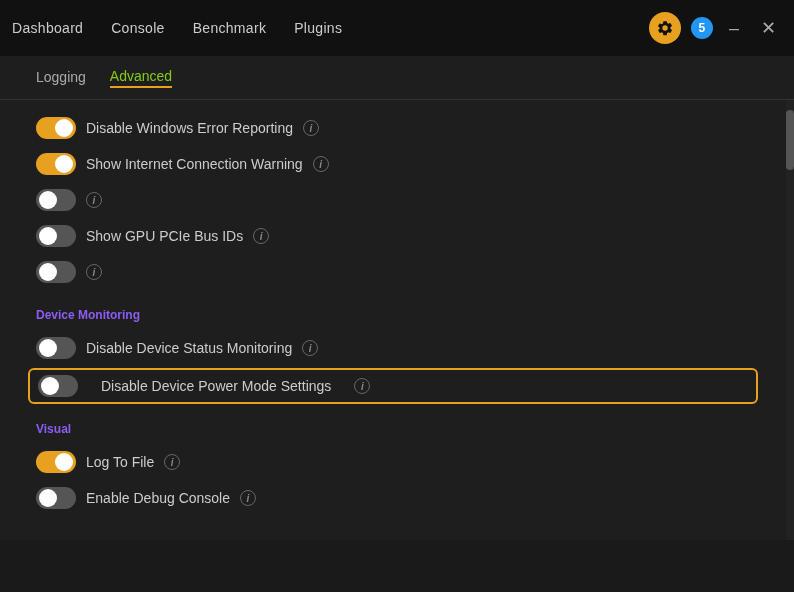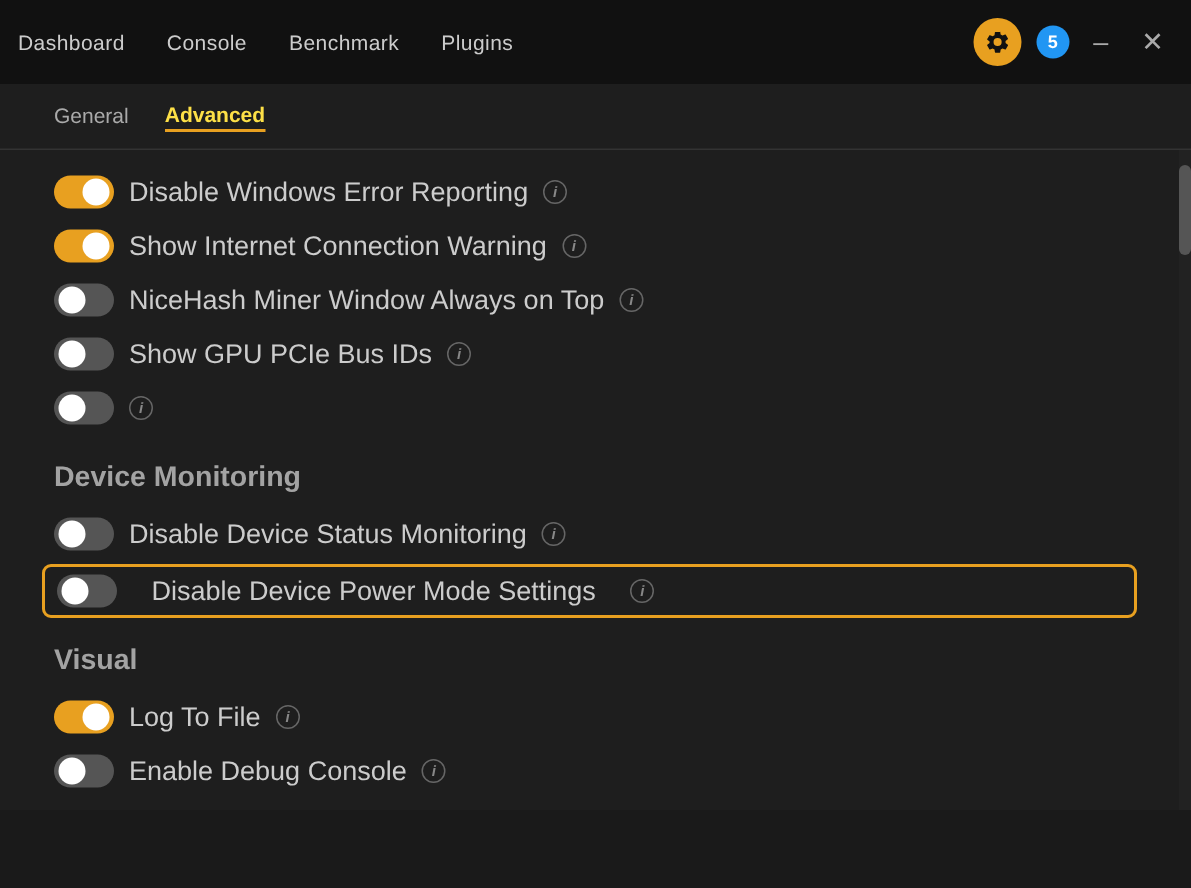--- a/index.html
+++ b/index.html
@@ -99,23 +99,23 @@
     }
 
     .tab {
       font-size: 14px;
       color: #aaa;
       cursor: pointer;
       padding-bottom: 2px;
     }
 
     .tab.active {
-      color: #fde047;
+      color: #84cc16;
       border-bottom: 2px solid #e8a020;
-      font-weight: 700;
+      font-weight: 400;
     }
 
     
     .main-content {
       display: flex;
       flex: 1;
       overflow: hidden;
     }
 
     
@@ -157,21 +157,21 @@
 
     
     .setting-row {
       display: flex;
       align-items: center;
       gap: 10px;
       padding: 7px 0;
     }
 
     .setting-label {
-      font-size: 18px;
+      font-size: 14px;
       color: #ccc;
     }
 
     
     .toggle {
       width: 40px;
       height: 22px;
       border-radius: 11px;
       display: flex;
       align-items: center;
@@ -217,22 +217,22 @@
       font-size: 10px;
       color: #888;
       cursor: pointer;
       flex-shrink: 0;
       font-style: italic;
       font-weight: bold;
     }
 
     
     .section-header {
-      font-size: 19px;
-      color: #a3a3a3;
+      font-size: 12px;
+      color: #8b5cf6;
       font-weight: 600;
       margin: 18px 0 8px 0;
     }
 
     
     .highlighted-row {
       border: 2px solid #e8a020;
       border-radius: 6px;
       padding: 5px 8px;
       margin: 2px -8px;
@@ -299,21 +299,21 @@
           <path d="M19.14 12.936c.036-.3.056-.612.056-.936s-.02-.636-.056-.936l2.02-1.578a.48.48 0 0 0 .115-.612l-1.916-3.312a.48.48 0 0 0-.583-.21l-2.386.958a6.97 6.97 0 0 0-1.613-.936l-.358-2.538A.465.465 0 0 0 14 3h-3.832a.465.465 0 0 0-.46.396l-.358 2.538a6.97 6.97 0 0 0-1.613.936l-2.386-.958a.465.465 0 0 0-.583.21L2.852 9.434a.468.468 0 0 0 .115.612l2.02 1.578A7.115 7.115 0 0 0 4.93 12c0 .312.02.636.056.936l-2.02 1.578a.48.48 0 0 0-.115.612l1.916 3.312c.12.21.372.29.583.21l2.386-.958c.502.36 1.042.672 1.613.936l.358 2.538c.058.228.24.396.46.396H14c.22 0 .402-.168.46-.396l.358-2.538a6.97 6.97 0 0 0 1.613-.936l2.386.958c.21.08.462 0 .583-.21l1.916-3.312a.48.48 0 0 0-.115-.612l-2.046-1.578zM12.084 15.6A3.6 3.6 0 1 1 12.084 8.4a3.6 3.6 0 0 1 0 7.2z"></path>
         </svg>
       </div>
       <div class="notif-badge">5</div>
       <span class="win-btn">–</span>
       <span class="win-btn close">✕</span>
     </div>
   </div>
 
   <div class="tabbar">
-    <span class="tab">General</span>
+    <span class="tab">Logging</span>
     <span class="tab active">Advanced</span>
   </div>
 
   <div class="main-content">
     <div class="settings-panel">
 
       <div>
 
         <div class="setting-row">
           <div class="toggle on">
@@ -328,21 +328,20 @@
             <div class="toggle-knob"></div>
           </div>
           <span class="setting-label">Show Internet Connection Warning</span>
           <span class="info-icon">i</span>
         </div>
 
         <div class="setting-row">
           <div class="toggle off">
             <div class="toggle-knob"></div>
           </div>
-          <span class="setting-label">NiceHash Miner Window Always on Top</span>
           <span class="info-icon">i</span>
         </div>
 
         <div class="setting-row">
           <div class="toggle off">
             <div class="toggle-knob"></div>
           </div>
           <span class="setting-label">Show GPU PCIe Bus IDs</span>
           <span class="info-icon">i</span>
         </div>

